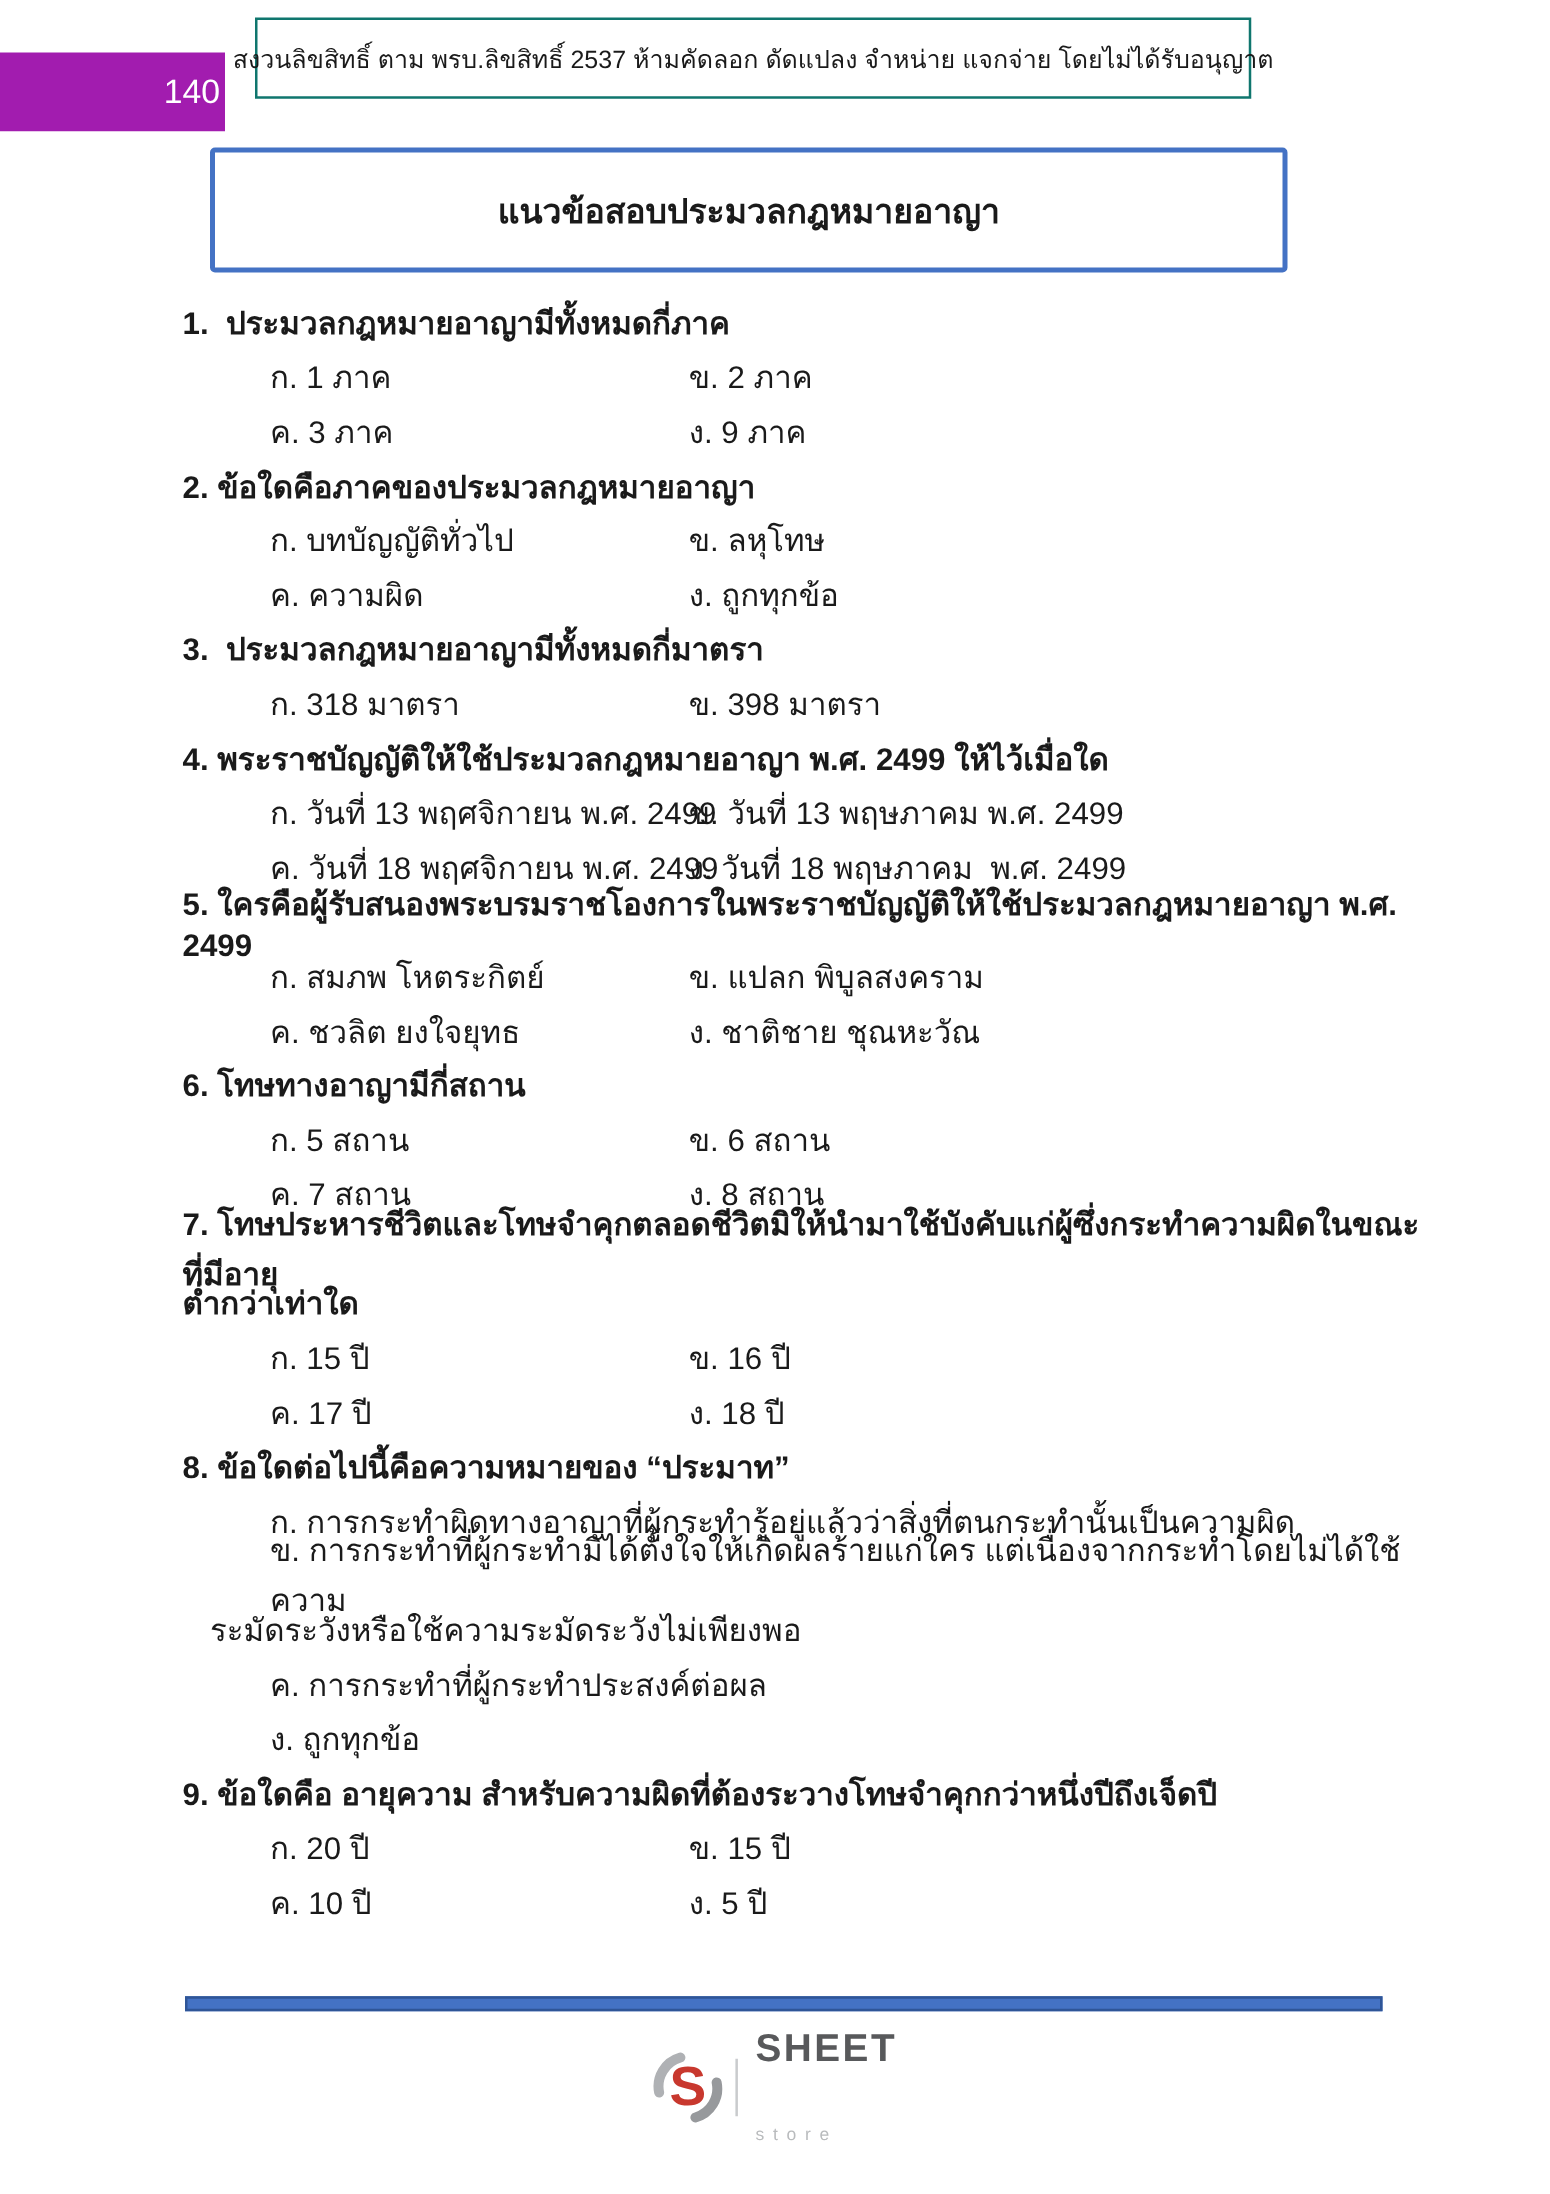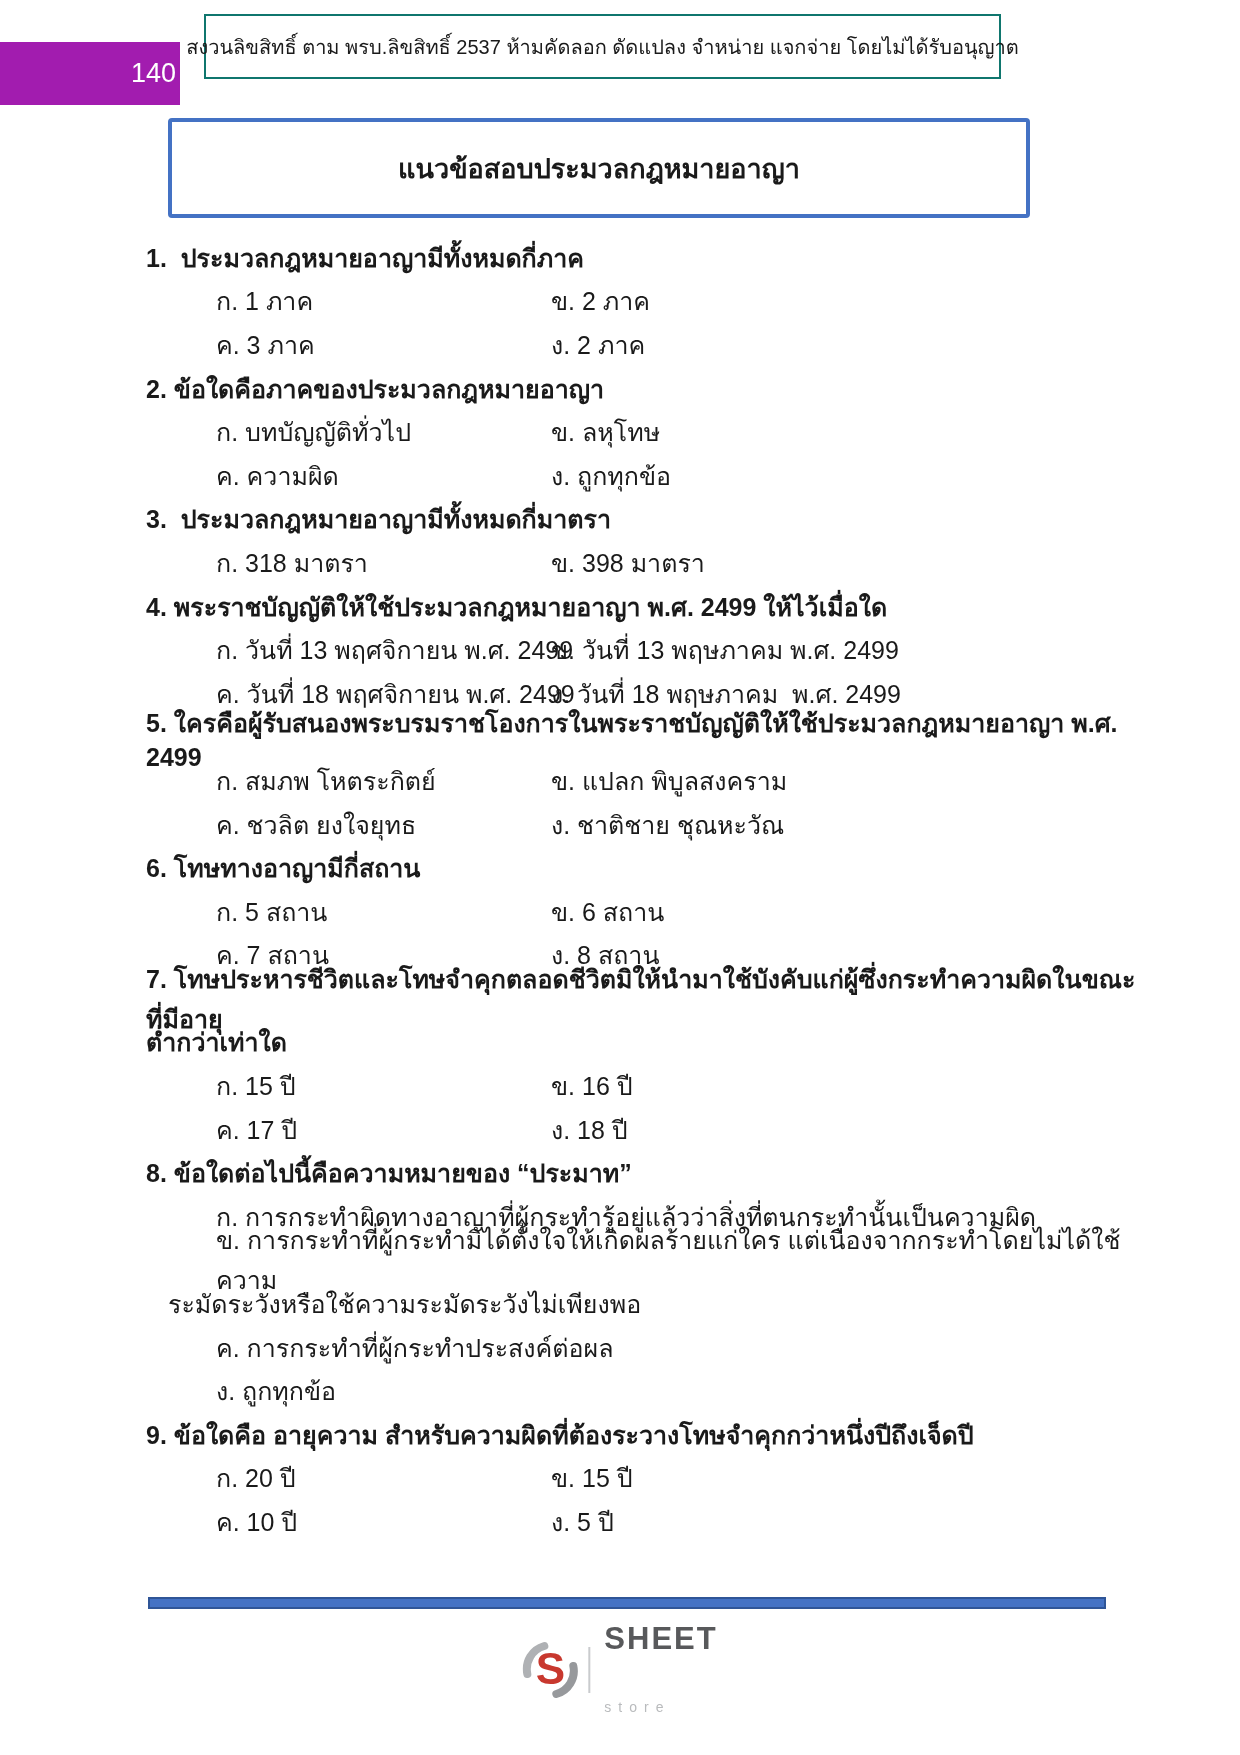--- a/index.html
+++ b/index.html
@@ -68,21 +68,21 @@
 
 <div class="content">
 
   <div class="line q">1.  ประมวลกฎหมายอาญามีทั้งหมดกี่ภาค</div>
   <div class="line row">
     <span class="ca">ก. 1 ภาค</span>
     <span class="cb">ข. 2 ภาค</span>
   </div>
   <div class="line row">
     <span class="ca">ค. 3 ภาค</span>
-    <span class="cb">ง. 2 ภาค</span>
+    <span class="cb">ง. 9 ภาค</span>
   </div>
 
   <div class="line q">2. ข้อใดคือภาคของประมวลกฎหมายอาญา</div>
   <div class="line row">
     <span class="ca">ก. บทบัญญัติทั่วไป</span>
     <span class="cb">ข. ลหุโทษ</span>
   </div>
   <div class="line row">
     <span class="ca">ค. ความผิด</span>
     <span class="cb">ง. ถูกทุกข้อ</span>

